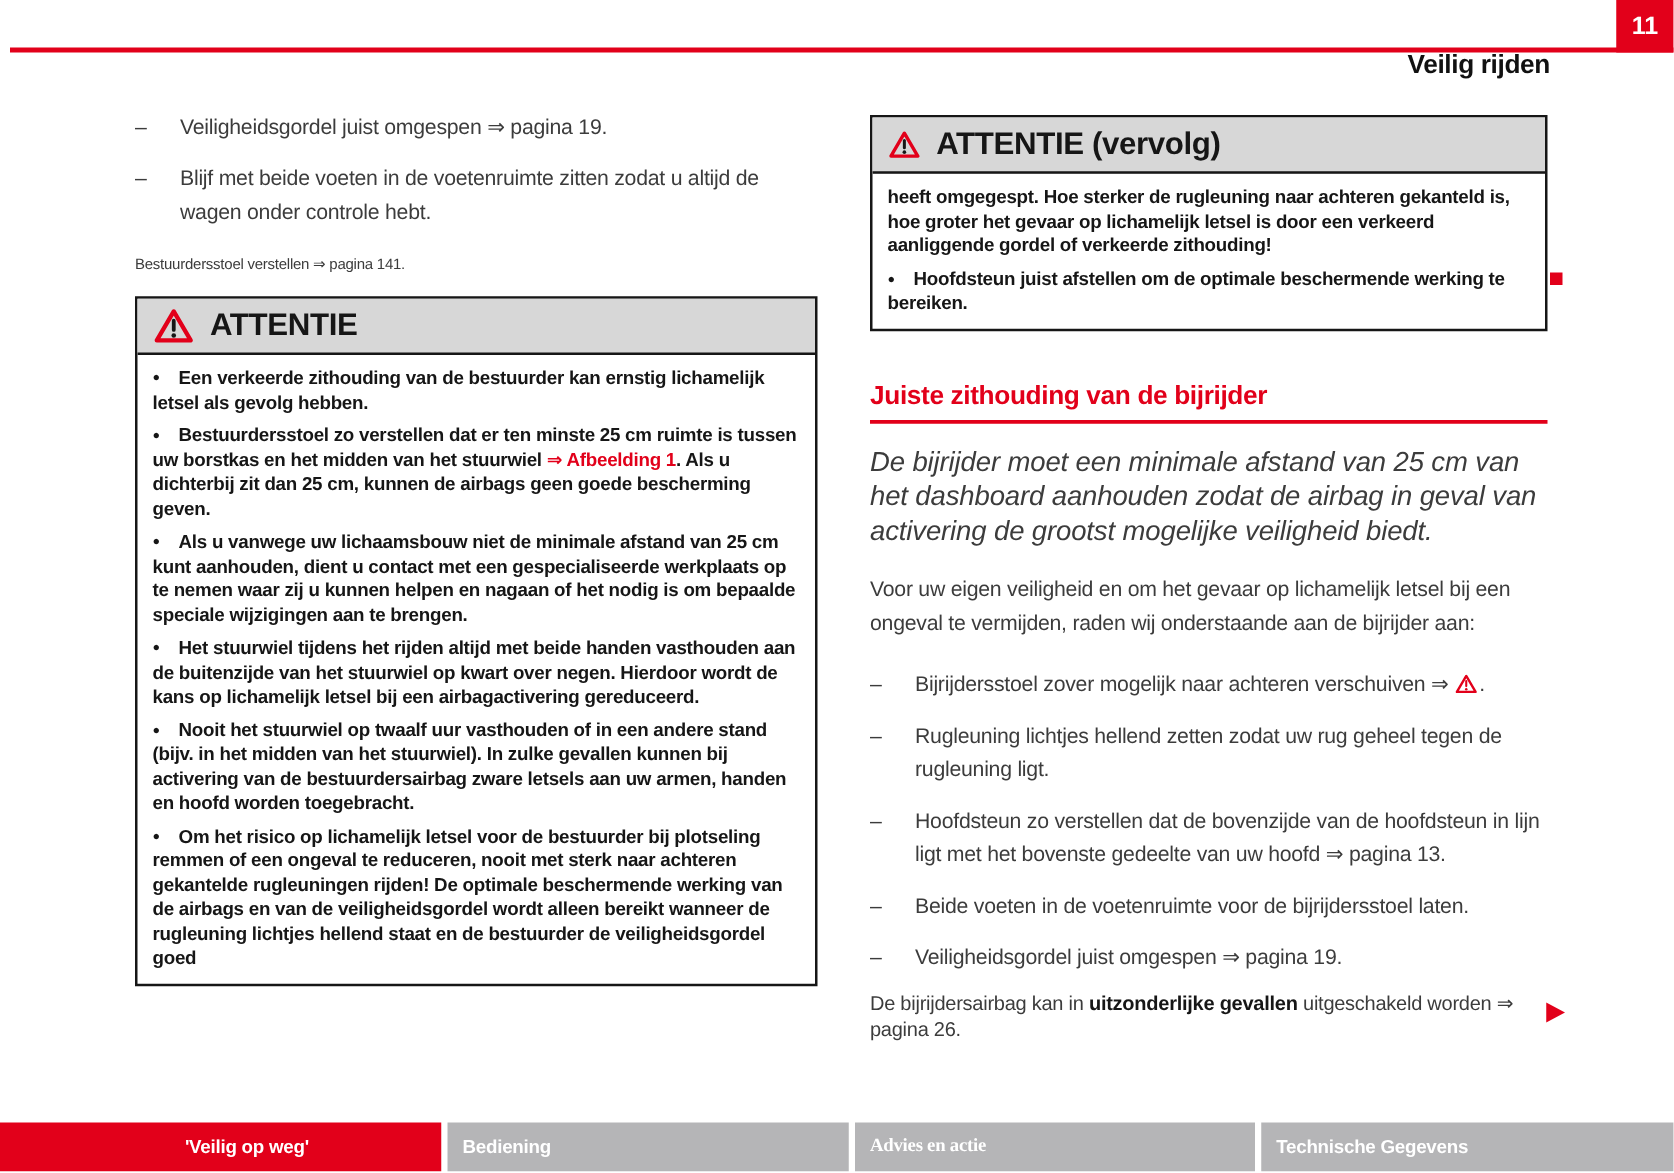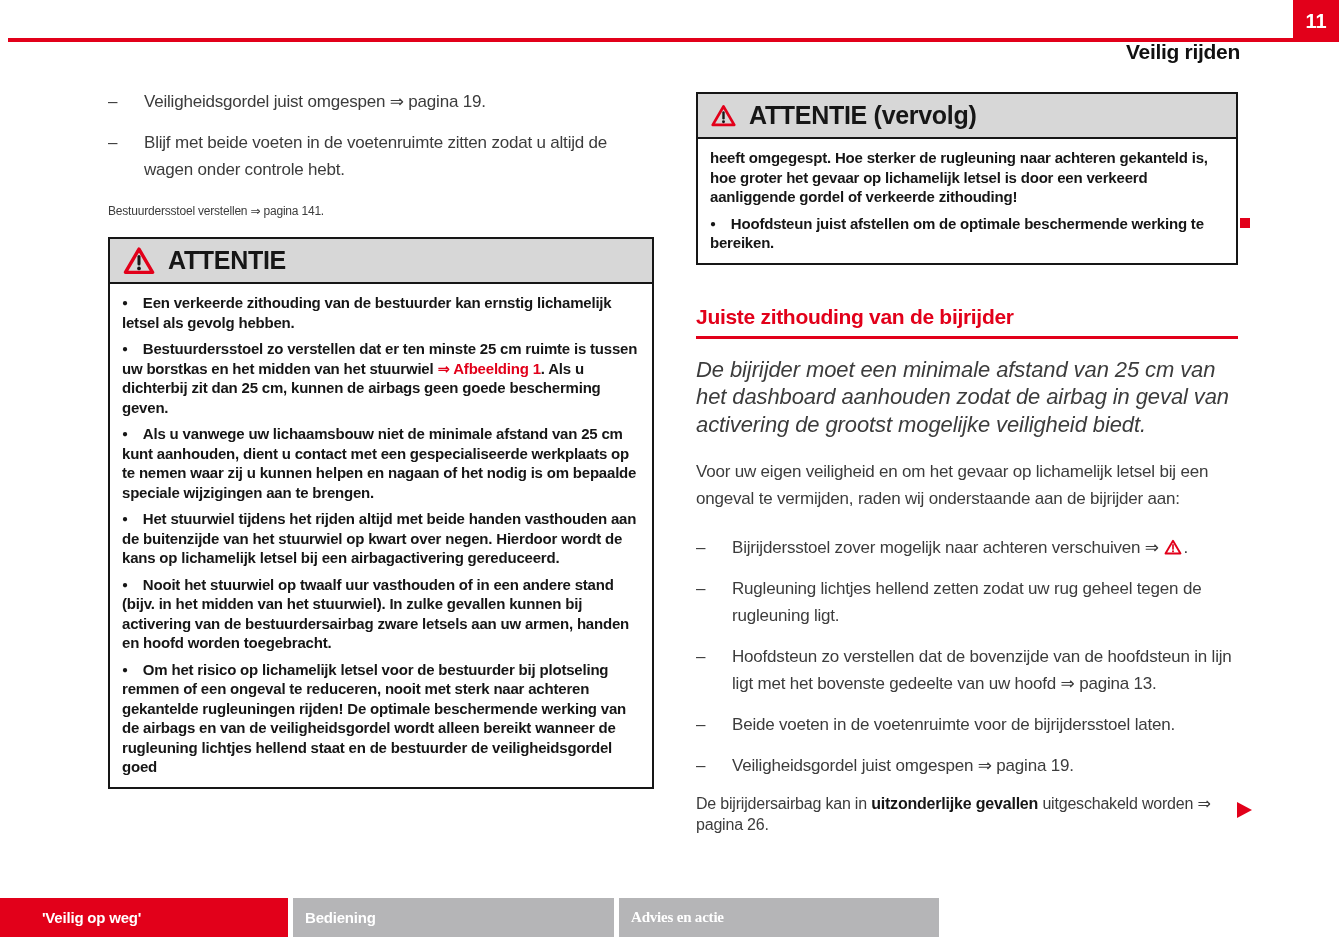--- a/index.html
+++ b/index.html
@@ -71,21 +71,21 @@
     position:absolute;left:1237px;top:802px;width:0;height:0;
     border-top:8px solid transparent;border-bottom:8px solid transparent;border-left:15px solid var(--red);
   }
   
   .footer{position:absolute;left:0;top:898px;width:1339px;height:39px;display:flex;gap:5px;}
   .footer .tab{
     height:100%;display:flex;align-items:center;color:#fff;font-weight:bold;
     font-size:15px;letter-spacing:-0.2px;background:var(--footgray);padding-left:12px;
   }
   .footer .tab.active{background:var(--red);padding-left:42px;}
-  .footer .tab:nth-child(1){width:288px;}
+  .footer .tab:nth-child(1){width:353px;justify-content:center;}
   .footer .tab:nth-child(2){width:321px;}
   .footer .tab:nth-child(3){width:320px;font-family:Liberation Serif, serif;}
   .footer .tab:nth-child(4){flex:1;}
 </style>
 </head>
 <body>
 
 <div class="page">
 
   <div class="header-title">Veilig rijden</div>
@@ -162,15 +162,18 @@
   <div class="footer" id="footer-bar">
       <div class="tab active">
         <span>'Veilig op weg'</span>
       </div>
       <div class="tab">
         <span>Bediening</span>
       </div>
       <div class="tab">
         <span>Advies en actie</span>
       </div>
+      <div class="tab">
+        <span>Technische Gegevens</span>
+      </div>
     </div>
 
 </div>
 
 </body></html>

